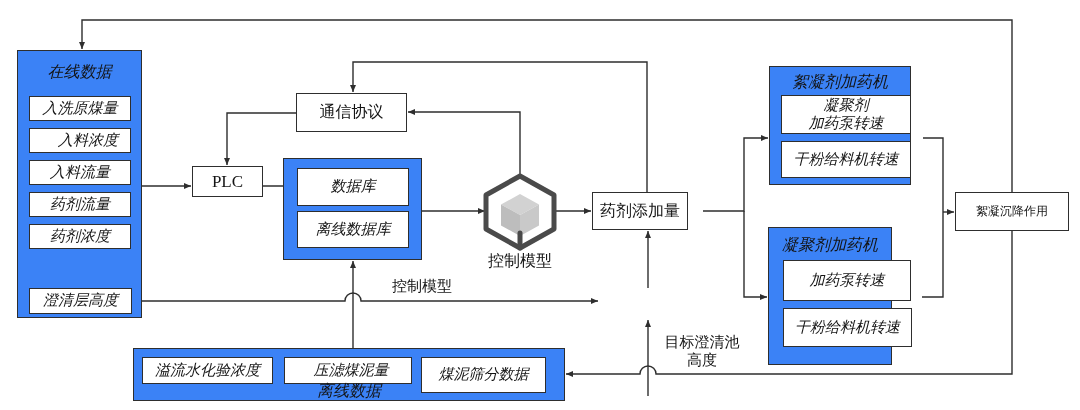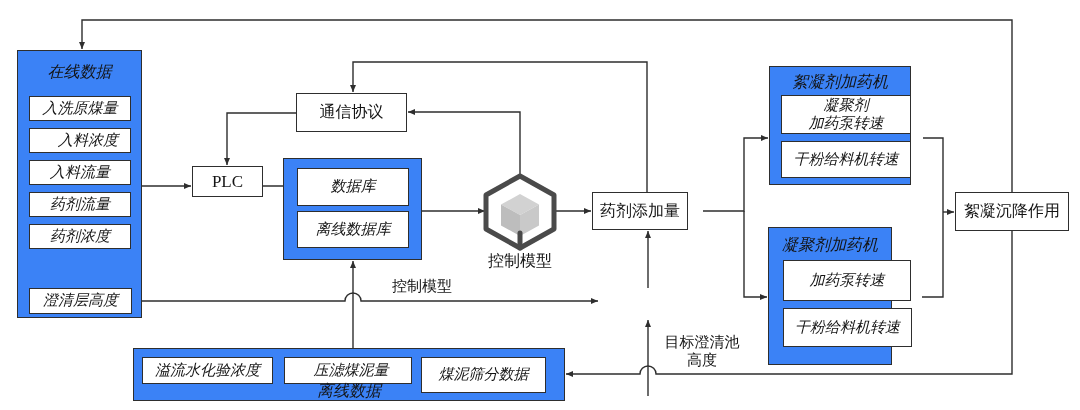--- a/index.html
+++ b/index.html
@@ -112,21 +112,21 @@
 加药泵转速</div>
     <div class="box" style="left:11px;top:74px;width:130px;height:37px;">干粉给料机转速</div>
   </div>
 
   <div class="group" style="left:768px;top:227px;width:124px;height:138px;">
     <div class="gtitle" style="top:8px;">凝聚剂加药机</div>
     <div class="box" style="left:14px;top:32px;width:128px;height:41px;">加药泵转速</div>
     <div class="box" style="left:14px;top:80px;width:129px;height:39px;">干粉给料机转速</div>
   </div>
 
-  <div class="box" style="left:955px;top:192px;width:114px;height:39px;font-size:16px;">絮凝沉降作用</div>
+  <div class="box" style="left:955px;top:192px;width:114px;height:39px;font-size:12px;">絮凝沉降作用</div>
 
   <div class="group" style="left:133px;top:348px;width:432px;height:53px;">
     <div class="box" style="left:8px;top:8px;width:131px;height:27px;">溢流水化验浓度</div>
     <div class="box" style="left:150px;top:8px;width:128px;height:27px;padding-left:6px;">压滤煤泥量</div>
     <div class="box" style="left:287px;top:8px;width:125px;height:36px;">煤泥筛分数据</div>
     <div class="gtitle" style="top:33px;">离线数据</div>
   </div>
 
   <div class="flabel" style="left:372px;top:277px;width:100px;">控制模型</div>
   <div class="flabel pre" style="left:652px;top:333px;width:100px;">目标澄清池

